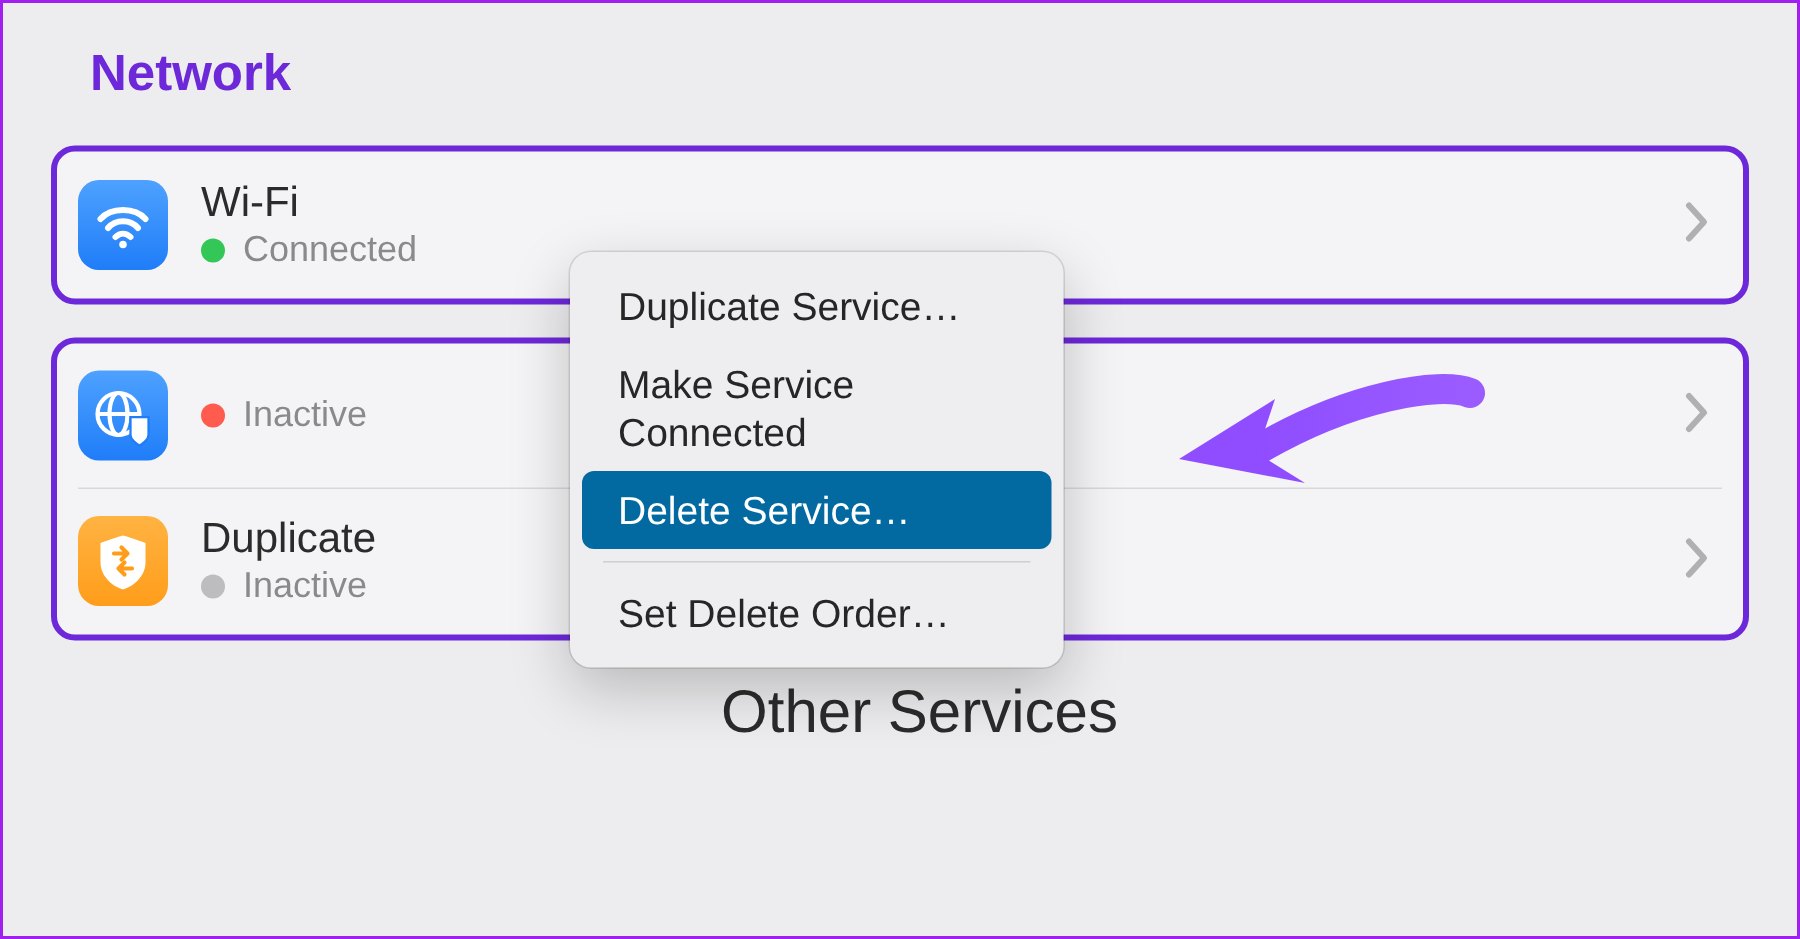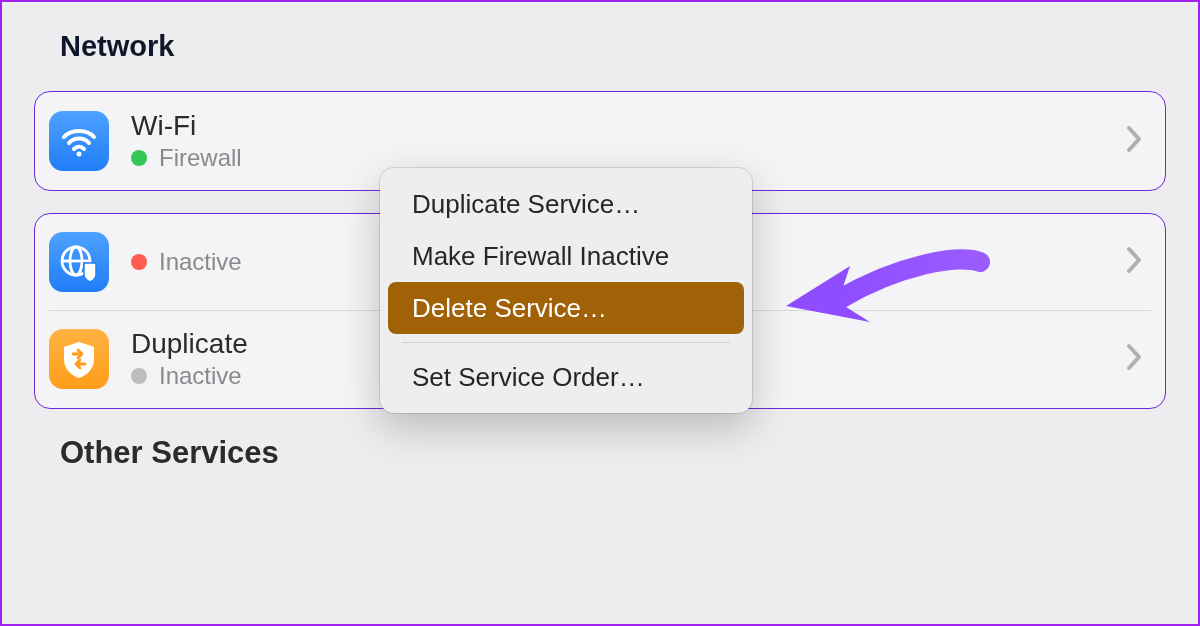--- a/index.html
+++ b/index.html
@@ -8,28 +8,28 @@
     font-family: -apple-system, "SF Pro Display", "Helvetica Neue", Arial, sans-serif;
     background: #edecee;
     border: 2px solid #a020f0;
     position: relative;
     overflow: hidden;
   }
   .page {
     padding: 28px 32px 0 32px;
   }
   .section-title {
-    font-size: 29px;
+    font-size: 34px;
     font-weight: 700;
-    color: #0f172a;
+    color: #6d28d9;
     margin: 0 0 28px 26px;
   }
   .card {
     background: #f4f3f5;
-    border: 1px solid #6d28d9;
+    border: 4px solid #6d28d9;
     border-radius: 16px;
     margin-bottom: 22px;
     overflow: hidden;
   }
   .row {
     display: flex;
     align-items: center;
     padding: 18px 22px 18px 14px;
     min-height: 96px;
     position: relative;
@@ -73,49 +73,50 @@
     width: 16px;
     height: 16px;
     border-radius: 50%;
     margin-right: 12px;
   }
   .chevron {
     color: #b0b0b4;
     flex-shrink: 0;
   }
   .other-title {
-    font-size: 31px;
-    font-weight: 700;
+    font-size: 40px;
+    font-weight: 400;
     color: #2b2b2b;
     margin: 26px 0 0 26px;
+    text-align: center;
   }
 
   
   .context-menu {
     position: absolute;
     left: 378px;
     top: 166px;
-    width: 372px;
+    width: 329px;
     background: #eeedef;
     border-radius: 14px;
     box-shadow: 0 0 0 1px rgba(0,0,0,0.12), 0 14px 40px rgba(0,0,0,0.22);
     padding: 10px 0;
     backdrop-filter: blur(10px);
   }
   .menu-item {
     font-size: 26px;
     color: #262626;
     padding: 10px 24px;
     margin: 0 8px;
     border-radius: 8px;
     line-height: 32px;
     cursor: default;
   }
   .menu-item.highlight {
-    background: #a16207;
+    background: #0369a1;
     color: #ffffff;
   }
   .menu-sep {
     height: 1px;
     background: #cfced1;
     margin: 8px 22px;
   }
 
   
   .annotation-arrow {
@@ -138,21 +139,21 @@
           <path d="M5 16 C12 8 28 8 35 16" stroke="#fff" stroke-width="4" fill="none" stroke-linecap="round"></path>
           <path d="M10 22 C15 16 25 16 30 22" stroke="#fff" stroke-width="4" fill="none" stroke-linecap="round"></path>
           <path d="M15 28 C18 25 22 25 25 28" stroke="#fff" stroke-width="4" fill="none" stroke-linecap="round"></path>
           <circle cx="20" cy="33" r="2.5" fill="#fff"></circle>
         </svg>
       </div>
       <div class="row-body">
         <div class="row-title">Wi-Fi</div>
         <div class="row-status">
           <span class="status-dot" style="background:#33c758"></span>
-          <span>Firewall</span>
+          <span>Connected</span>
         </div>
       </div>
       <div class="chevron">
         <svg width="18" height="30" viewBox="0 0 18 30">
             <path d="M4 4 L14 15 L4 26" stroke="#b0b0b4" stroke-width="4" fill="none" stroke-linecap="round" stroke-linejoin="round"></path>
           </svg>
       </div>
     </div>
   </div>
 
@@ -201,24 +202,24 @@
           </svg>
       </div>
     </div>
   </div>
 
   <h2 class="other-title">Other Services</h2>
 </div>
 
 <div class="context-menu">
   <div class="menu-item">Duplicate Service…</div>
-  <div class="menu-item">Make Firewall Inactive</div>
+  <div class="menu-item">Make Service Connected</div>
   <div class="menu-item highlight">Delete Service…</div>
   <div class="menu-sep"></div>
-  <div class="menu-item">Set Service Order…</div>
+  <div class="menu-item">Set Delete Order…</div>
 </div>
 
 <svg class="annotation-arrow" width="210" height="110" viewBox="0 0 210 110">
   <defs>
     <linearGradient id="ag" x1="0" y1="0" x2="1" y2="0">
       <stop offset="0" stop-color="#8f4dff"></stop>
       <stop offset="1" stop-color="#9a5cff"></stop>
     </linearGradient>
   </defs>
   <path d="M200 18 C 180 10, 120 20, 60 55" stroke="url(#ag)" stroke-width="20" fill="none" stroke-linecap="round"></path>

